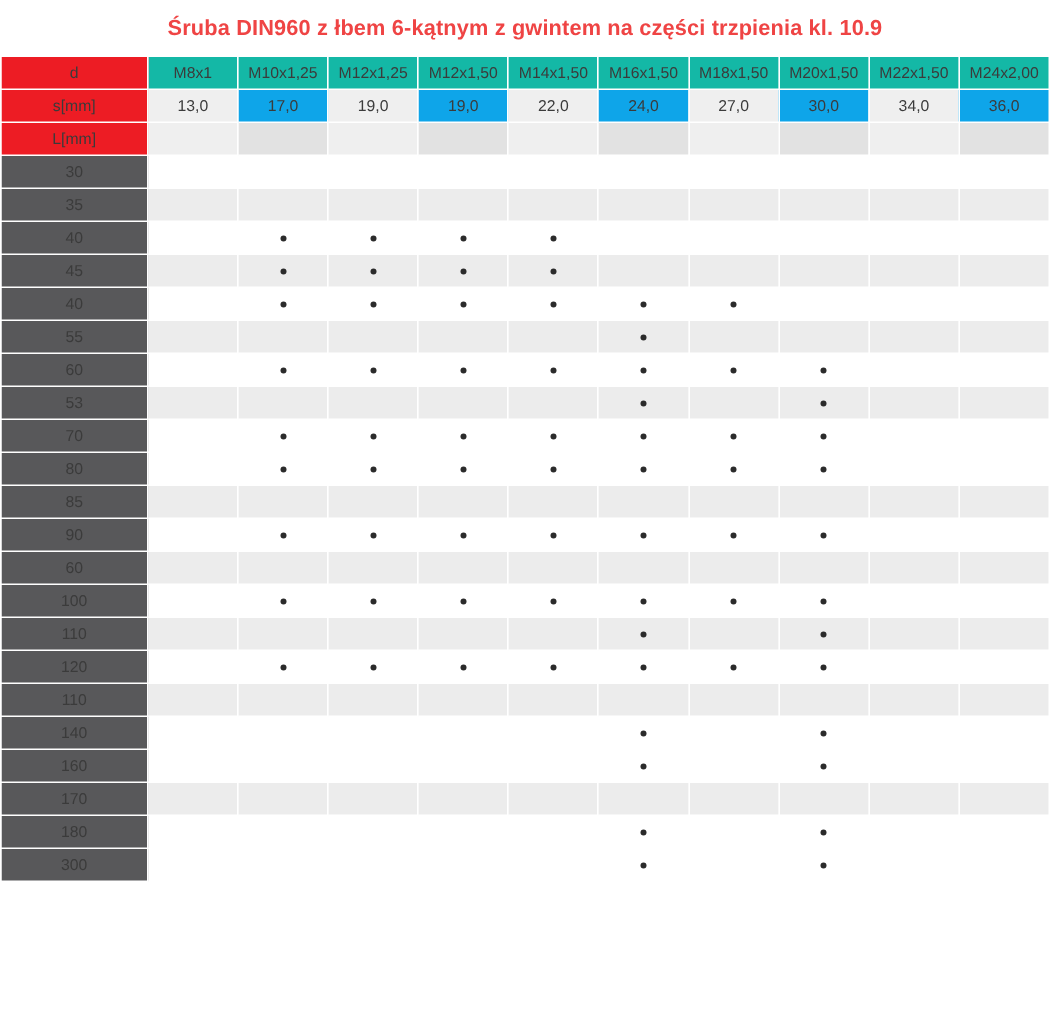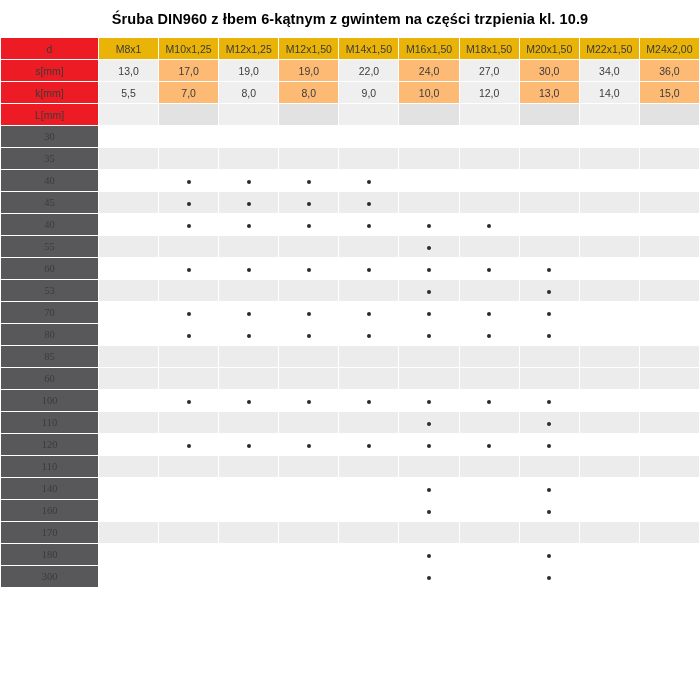--- a/index.html
+++ b/index.html
@@ -16,21 +16,21 @@
   #page {
     width: 700px;
     height: 680px;
     position: relative;
     background: #ffffff;
   }
   .title {
     text-align: center;
     font-size: 14.5px;
     font-weight: bold;
-    color: #000000;
+    color: #ef4444;
     padding: 11px 0 10px 0;
     letter-spacing: 0.1px;
   }
   table.spec {
     border-collapse: collapse;
     width: 700px;
     table-layout: fixed;
   }
   table.spec td, table.spec th {
     border: 1px solid #ffffff;
@@ -43,39 +43,38 @@
     box-sizing: border-box;
   }
   
   .hdr-red {
     background: #ed1c24;
     color: #ffffff;
     font-weight: bold;
     font-size: 10.5px;
   }
   .hdr-grey {
-    background: #eab308;
+    background: #14b8a6;
     color: #3b3b3b;
     font-weight: bold;
     font-size: 10.5px;
   }
   .val-lt {
     background: #efefef;
   }
   .val-dk {
-    background: #fdba74;
+    background: #0ea5e9;
   }
   .blank-lt { background: #efefef; }
   .blank-dk { background: #e2e2e2; }
   .len-label {
     background: #58585a;
     color: #ffffff;
     font-weight: bold;
     font-size: 10.5px;
-    font-family: Liberation Serif, serif;
   }
   .cell-white { background: #ffffff; }
   .cell-zebra { background: #ececec; }
   .dot {
     display: inline-block;
     width: 4px;
     height: 4px;
     background: #2b2b2b;
     border-radius: 50%;
     vertical-align: middle;
@@ -124,33 +123,20 @@
         <td class="val-lt">19,0</td>
         <td class="val-dk">19,0</td>
         <td class="val-lt">22,0</td>
         <td class="val-dk">24,0</td>
         <td class="val-lt">27,0</td>
         <td class="val-dk">30,0</td>
         <td class="val-lt">34,0</td>
         <td class="val-dk">36,0</td>
       </tr>
       <tr>
-        <th class="hdr-red">k[mm]</th>
-        <td class="val-lt">5,5</td>
-        <td class="val-dk">7,0</td>
-        <td class="val-lt">8,0</td>
-        <td class="val-dk">8,0</td>
-        <td class="val-lt">9,0</td>
-        <td class="val-dk">10,0</td>
-        <td class="val-lt">12,0</td>
-        <td class="val-dk">13,0</td>
-        <td class="val-lt">14,0</td>
-        <td class="val-dk">15,0</td>
-      </tr>
-      <tr>
         <th class="hdr-red">L[mm]</th>
         <td class="blank-lt"></td>
         <td class="blank-dk"></td>
         <td class="blank-lt"></td>
         <td class="blank-dk"></td>
         <td class="blank-lt"></td>
         <td class="blank-dk"></td>
         <td class="blank-lt"></td>
         <td class="blank-dk"></td>
         <td class="blank-lt"></td>
@@ -295,20 +281,33 @@
           <td class="cell-zebra"></td>
           <td class="cell-zebra"></td>
           <td class="cell-zebra"></td>
           <td class="cell-zebra"></td>
           <td class="cell-zebra"></td>
           <td class="cell-zebra"></td>
           <td class="cell-zebra"></td>
           <td class="cell-zebra"></td>
         </tr>
         <tr>
+          <th class="len-label">90</th>
+          <td class="cell-white"></td>
+          <td class="cell-white"><span class="dot"></span></td>
+          <td class="cell-white"><span class="dot"></span></td>
+          <td class="cell-white"><span class="dot"></span></td>
+          <td class="cell-white"><span class="dot"></span></td>
+          <td class="cell-white"><span class="dot"></span></td>
+          <td class="cell-white"><span class="dot"></span></td>
+          <td class="cell-white"><span class="dot"></span></td>
+          <td class="cell-white"></td>
+          <td class="cell-white"></td>
+        </tr>
+        <tr>
           <th class="len-label">60</th>
           <td class="cell-zebra"></td>
           <td class="cell-zebra"></td>
           <td class="cell-zebra"></td>
           <td class="cell-zebra"></td>
           <td class="cell-zebra"></td>
           <td class="cell-zebra"></td>
           <td class="cell-zebra"></td>
           <td class="cell-zebra"></td>
           <td class="cell-zebra"></td>

